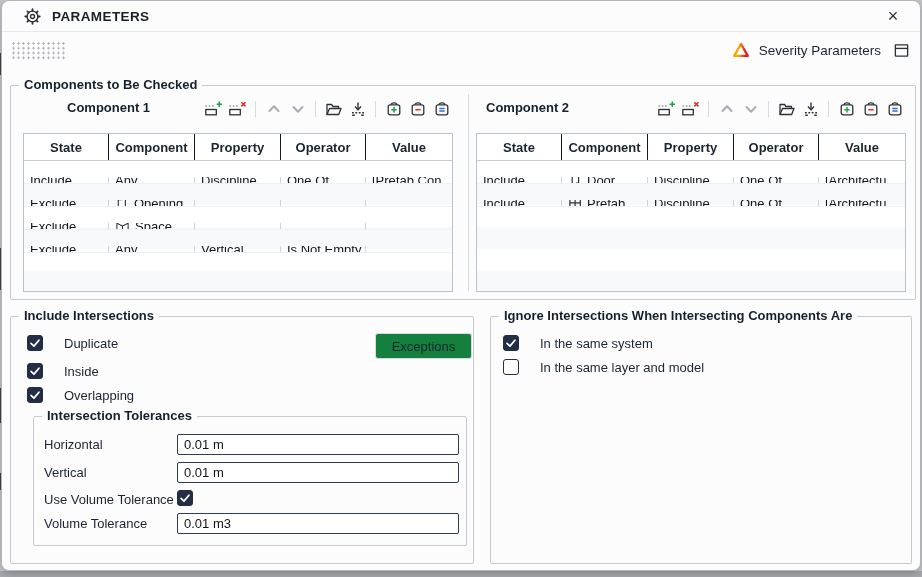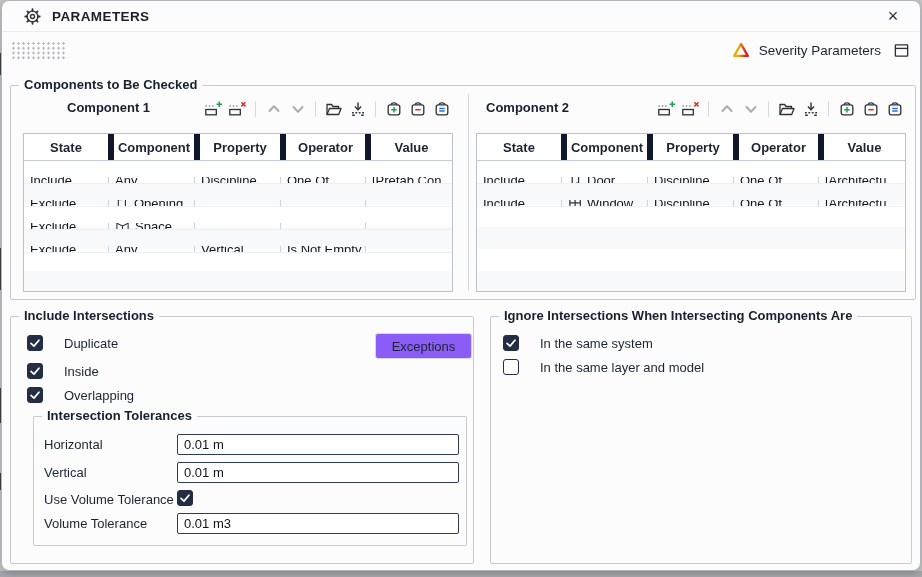--- a/index.html
+++ b/index.html
@@ -38,40 +38,40 @@
     font-size:13px;font-weight:600;color:#15202e;white-space:nowrap;
   }
   .panel-label{position:absolute;font-size:13px;font-weight:600;color:#15202e;}
   
   .toolbar{position:absolute;display:flex;align-items:center;justify-content:flex-end;gap:5px;height:20px;}
   .tbtn{width:19px;height:18px;display:flex;align-items:center;justify-content:center;}
   .tsep{width:1px;height:16px;background:#d7dade;margin:0 3px;}
   
   .tbl{position:absolute;border:1px solid #b9c3cf;background:#fff;}
   .thead{display:grid;grid-template-columns:84px 86px 86px 85px 87px;height:26px;border-bottom:1px solid #c3ccd7;background:#fff;}
-  .thead .hc{display:flex;align-items:center;justify-content:center;font-size:13px;font-weight:600;color:#1b2433;border-left:6px solid #0f172a;}
+  .thead .hc{display:flex;align-items:center;justify-content:center;font-size:13px;font-weight:600;color:#1b2433;border-left:1px solid #0f172a;}
   .thead .hc:first-child{border-left:none;}
   .rows{
     position:relative;
     background-image:repeating-linear-gradient(to bottom,#ffffff 0 22px,#f7f9fb 22px 44px);
   }
   .trow{display:grid;grid-template-columns:84px 86px 86px 85px 87px;height:22px;border-bottom:1px solid #eef1f4;background:transparent;}
   .trow .tc{display:flex;align-items:center;font-size:13px;color:#10141c;padding-left:6px;white-space:nowrap;overflow:hidden;border-left:1px solid #ccd4dd;margin-top:16px;}
   .trow .tc:first-child{border-left:none;}
   .tc .ci{margin-right:5px;display:inline-flex;flex:none;}
   
   .cbrow{position:absolute;display:flex;align-items:center;gap:21px;height:16px;}
   .cb{width:16px;height:16px;box-sizing:border-box;border:1.6px solid #232e44;border-radius:3px;background:#fff;display:flex;align-items:center;justify-content:center;flex:none;}
   .cb svg{visibility:hidden;}
   .cb.on{background:#232e44;}
   .cb.on svg{visibility:visible;}
   .cbrow .cl{font-size:13px;color:#1b2433;}
   
   .btn{
-    position:absolute;background:#8b5cf6;border:1px solid #d6d9de;border-radius:3px;
+    position:absolute;background:#15803d;border:1px solid #d6d9de;border-radius:3px;
     font-size:13px;color:#1b2433;display:flex;align-items:center;justify-content:center;
   }
   .field-label{position:absolute;font-size:13px;color:#1b2433;white-space:nowrap;}
   .tinput{
     position:absolute;box-sizing:border-box;height:21px;border:1px solid #2e3c55;border-radius:2px;
     background:#fff;font-family:"Liberation Sans",sans-serif;font-size:13px;color:#10141c;padding:0 6px;outline:none;
   }
 </style>
 </head>
 <body>
@@ -349,21 +349,21 @@
         </div>
         <div class="trow">
           <div class="tc">Include</div>
           <div class="tc">
               <span class="ci">
                 <svg viewBox="0 0 14 16" width="14" height="16" fill="none" stroke="#2c3138" stroke-width="1.2">
                   <rect x="1.9" y="2.6" width="10.4" height="10.4"></rect>
                   <path d="M7.1 2.6 v10.4 M1.9 7.8 h10.4"></path>
                 </svg>
               </span>
-              <span>Window</span>
+              <span>Prefab</span>
             </div>
           <div class="tc">Discipline</div>
           <div class="tc">One Of</div>
           <div class="tc">[Architectu...</div>
         </div>
       </div>
     </div>
   </div>
 
   <div class="group" style="left:8px;top:315px;width:462px;height:246px;">

